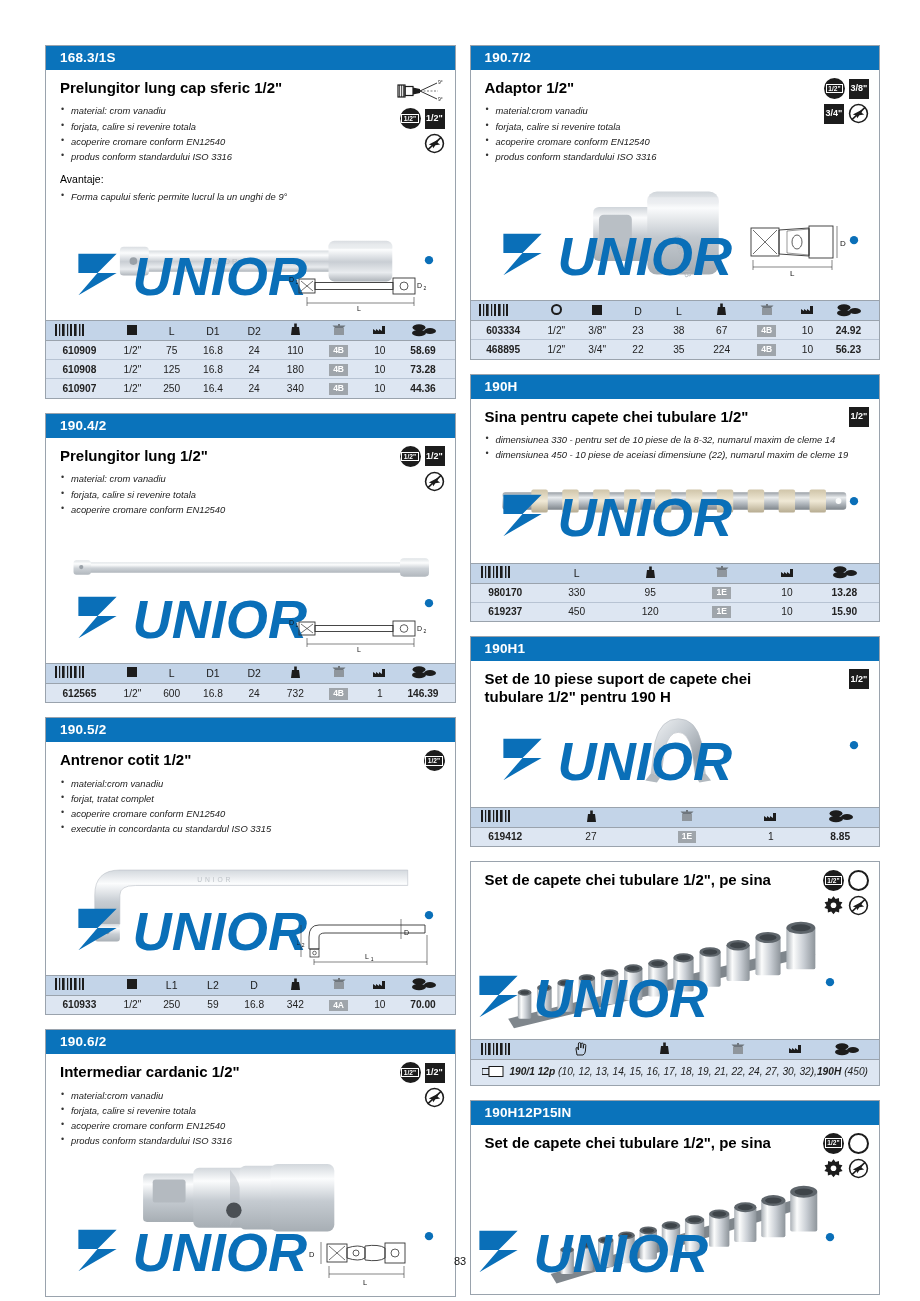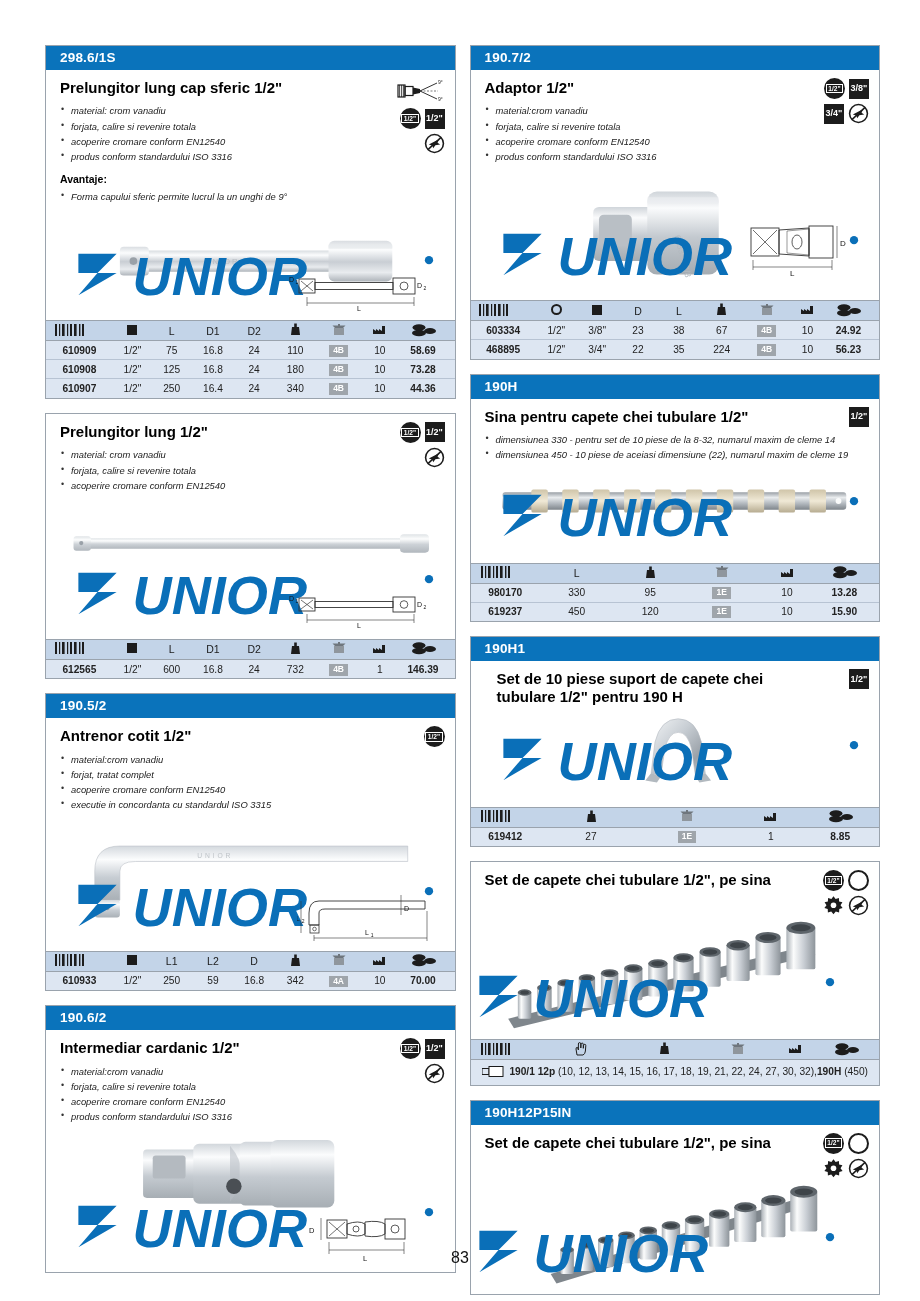--- a/index.html
+++ b/index.html
@@ -29,21 +29,21 @@
   }
   .feat { list-style: none; }
   .feat li {
     font-size: 9.4px; font-style: italic; color: #1a1a1a;
     line-height: 1.62; padding-left: 11px; position: relative;
   }
   .feat li:before {
     content: "•"; position: absolute; left: 1px; top: -1px;
     font-size: 9px; font-style: normal; color: #333;
   }
-  .adv-title { font-size: 10.5px; font-weight: bold; margin: 9px 0 4px; }
+  .adv-title { font-size: 10.5px; font-weight: normal; margin: 9px 0 4px; }
 
   
   .badges { position: absolute; right: 10px; top: 8px; width: 64px; }
   .badge-row { display: flex; gap: 4px; justify-content: flex-end; align-items: center; margin-bottom: 4px; }
   .bdg-sq {
     width: 20px; height: 20px; background: #1c1c1c; color: #fff;
     font-size: 9px; font-weight: bold; display: flex;
     align-items: center; justify-content: center; line-height: 1;
   }
   .bdg-circ {
@@ -87,39 +87,40 @@
   th.price-h { padding-right: 6px; }
   .pk-chip {
     display: inline-block; background: #9fa5ab; color: #fff;
     font-size: 8.5px; font-weight: bold; padding: 1px 4px 1px; line-height: 1.15;
   }
   .barcode { display: inline-block; }
   .note-row td {
     background: #dde6f2; text-align: center; font-size: 9.2px;
     color: #222; padding: 4px 10px 5px; line-height: 1.5;
     border-top: 1px solid #b7c3d3;
+    font-style: italic;
   }
   .note-row b { font-weight: bold; }
   .sock-icon { display: inline-block; vertical-align: -2px; margin-right: 3px; }
 
   .page-num {
     position: absolute; left: 0; right: 0; bottom: 34px;
-    text-align: center; font-size: 16px; color: #111;
+    text-align: center; font-size: 11px; color: #111;
   }
 </style>
 </head>
 <body>
 
 <div class="page">
   <div class="columns">
 
     <div class="col">
 
       <div class="block">
-        <div class="block-header">298.6/1S</div>
+        <div class="block-header">168.3/1S</div>
         <div class="block-body">
           <div class="prod-title">Prelungitor lung cap sferic 1/2"</div>
           <ul class="feat">
             <li>material: crom vanadiu</li>
             <li>forjata, calire si revenire totala</li>
             <li>acoperire cromare conform EN12540</li>
             <li>produs conform standardului ISO 3316</li>
           </ul>
           <div class="adv-title">Avantaje:</div>
           <ul class="feat">
@@ -281,20 +282,21 @@
               <td>340</td>
               <td><span class="pk-chip">4B</span></td>
               <td>10</td>
               <td class="price">44.36</td>
             </tr>
           </tbody>
         </table>
       </div>
 
       <div class="block">
+        <div class="block-header">190.4/2</div>
         <div class="block-body">
           <div class="prod-title">Prelungitor lung 1/2"</div>
           <ul class="feat">
             <li>material: crom vanadiu</li>
             <li>forjata, calire si revenire totala</li>
             <li>acoperire cromare conform EN12540</li>
           </ul>
           <div class="badges">
             <div class="badge-row">
               <div class="bdg-circ">
@@ -858,21 +860,21 @@
               <td>10</td>
               <td class="price">15.90</td>
             </tr>
           </tbody>
         </table>
       </div>
 
       <div class="block">
         <div class="block-header">190H1</div>
         <div class="block-body">
-          <div class="prod-title" style="max-width:330px;margin-left:12px;">Set de 10 piese suport de capete chei tubulare 1/2" pentru 190 H</div>
+          <div class="prod-title" style="max-width:330px;">Set de 10 piese suport de capete chei tubulare 1/2" pentru 190 H</div>
           <div class="badges">
             <div class="badge-row">
               <div class="bdg-sq">1/2"</div>
             </div>
           </div>
           <div class="photo" style="height:76px;margin-top:4px;">
             <svg viewBox="0 0 396 76" preserveAspectRatio="none">
               <defs>
                 <linearGradient id="clipS" x1="0" y1="0" x2="1" y2="1">
                   <stop offset="0%" stop-color="#f3f5f6"></stop>

